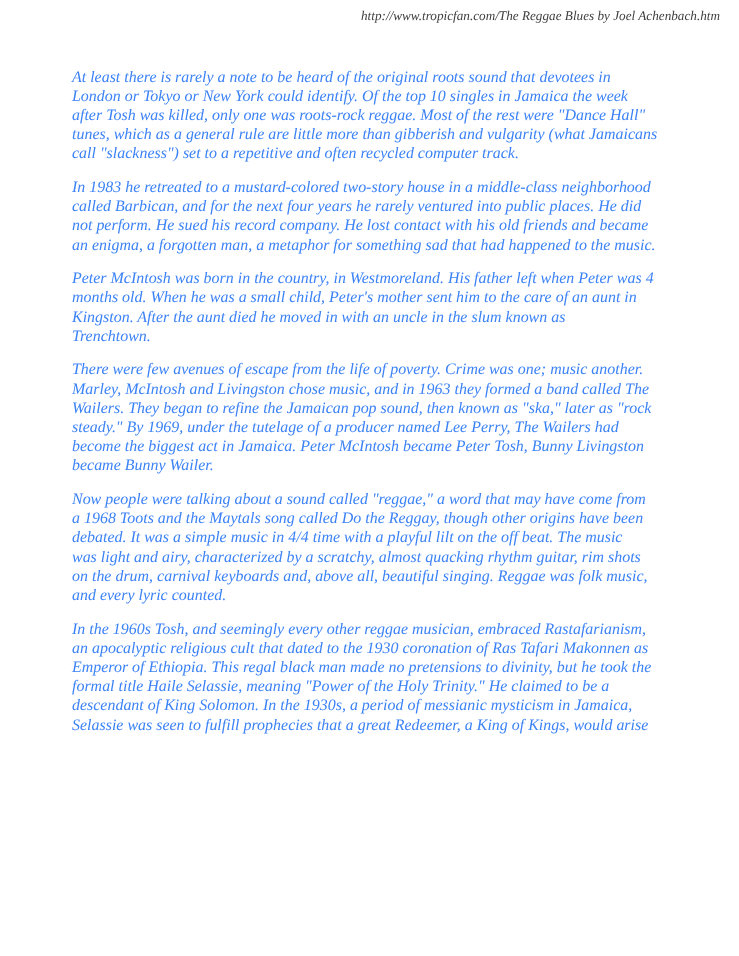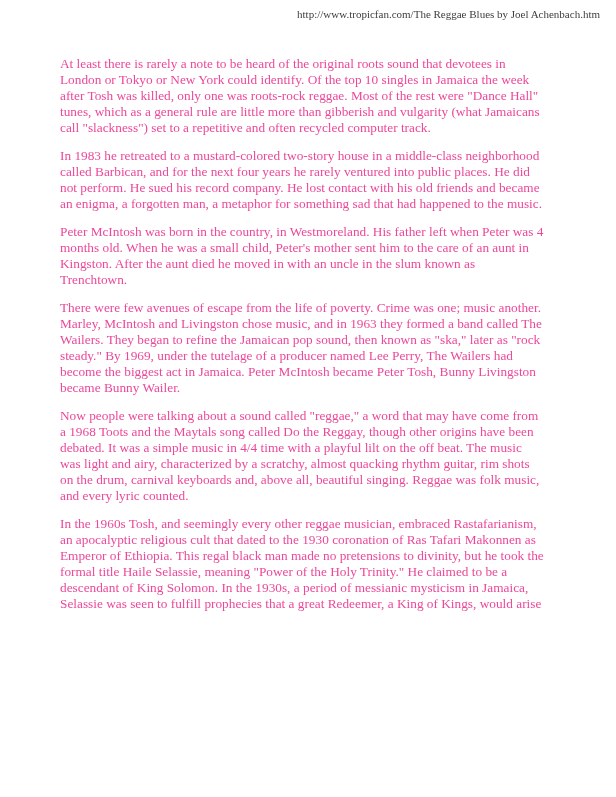--- a/index.html
+++ b/index.html
@@ -7,41 +7,42 @@
     padding: 0;
     background: #ffffff;
   }
   .print-page {
     position: relative;
     width: 616px;
     height: 696px;
     background: #ffffff;
     overflow: hidden;
     font-family: "Liberation Serif", serif;
+    font-style: italic;
   }
   .page-header {
     position: absolute;
     top: 8px;
     left: 15px;
     right: 16px;
     text-align: right;
     font-size: 11px;
     line-height: 13px;
     color: #3d3d3d;
   }
   .article {
     position: absolute;
     top: 56px;
     left: 60px;
     width: 552px;
   }
   .paragraph {
     font-size: 13.3px;
     line-height: 16px;
-    color: #ec4899;
+    color: #3b82f6;
     white-space: pre;
     margin: 0 0 12px 0;
   }
   .page-footer {
     position: absolute;
     top: 768px;
     left: 15px;
     right: 17px;
     display: flex;
     justify-content: space-between;

